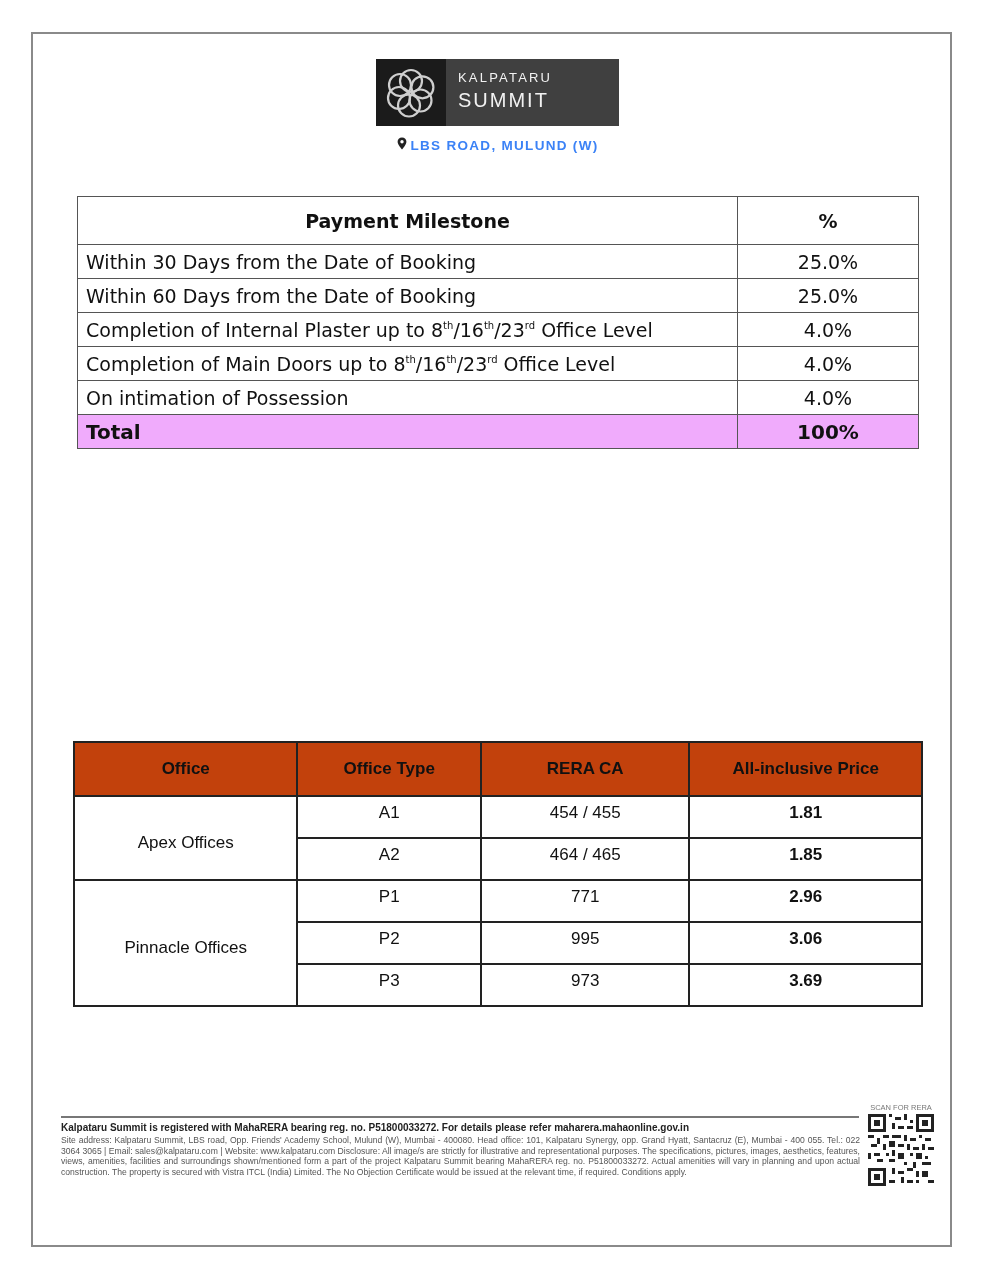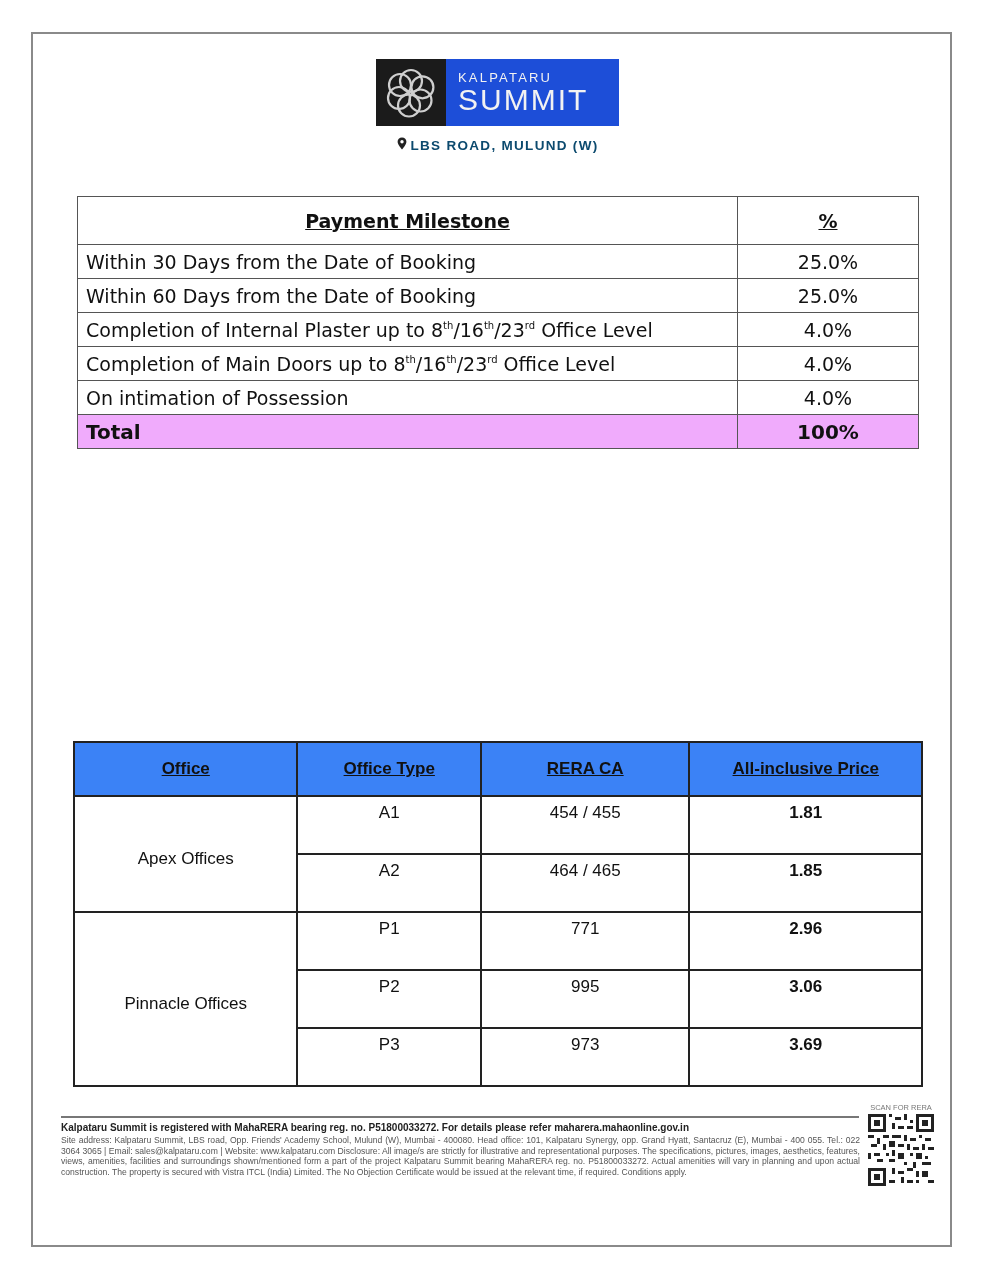--- a/index.html
+++ b/index.html
@@ -37,49 +37,49 @@
     .logo-mark {
       width: 70px;
       height: 67px;
       background: #1b1b1b;
       display: flex;
       align-items: center;
       justify-content: center;
     }
     .logo-text {
       flex: 1;
-      background: #1d4ed8;
+      background: #404040;
       color: #f2f2f2;
       display: flex;
       flex-direction: column;
       justify-content: center;
       padding-left: 12px;
     }
     .logo-brand {
       font-size: 13px;
       letter-spacing: 2.2px;
       line-height: 14px;
       font-weight: 400;
     }
     .logo-name {
-      font-size: 30px;
+      font-size: 20px;
       letter-spacing: 2px;
       line-height: 30px;
       font-weight: 400;
     }
     .location {
       position: absolute;
       left: 376px;
       width: 243px;
       top: 137px;
       text-align: center;
       font-size: 13.5px;
       letter-spacing: 1.3px;
       font-weight: 700;
-      color: #0c4a6e;
+      color: #3b82f6;
       display: flex;
       align-items: center;
       justify-content: center;
       gap: 4px;
     }
 
     
     .payment-table {
       position: absolute;
       left: 77px;
@@ -96,21 +96,20 @@
       padding: 0 8px;
       height: 34px;
       box-sizing: border-box;
       font-weight: 400;
     }
     .payment-table th {
       height: 48px;
       font-weight: 700;
       font-size: 19px;
       text-align: center;
-      text-decoration: underline;
     }
     .payment-table td.pct {
       text-align: center;
       width: 181px;
     }
     .payment-table tr.total td {
       background: #f0abfc;
       font-weight: 700;
       font-size: 20px;
     }
@@ -131,28 +130,27 @@
       font-size: 17px;
       color: #111;
     }
     .price-table th,
     .price-table td {
       border: 2px solid #222;
       text-align: center;
       box-sizing: border-box;
     }
     .price-table th {
-      background: #3b82f6;
+      background: #c2410c;
       height: 54px;
       font-weight: 700;
-      text-decoration: underline;
       font-size: 17px;
     }
     .price-table td {
-      height: 58px;
+      height: 42px;
       vertical-align: top;
       padding-top: 6px;
     }
     .price-table td.office-group {
       vertical-align: middle;
       padding-top: 11px;
     }
     .price-table td.price {
       font-weight: 700;
     }

